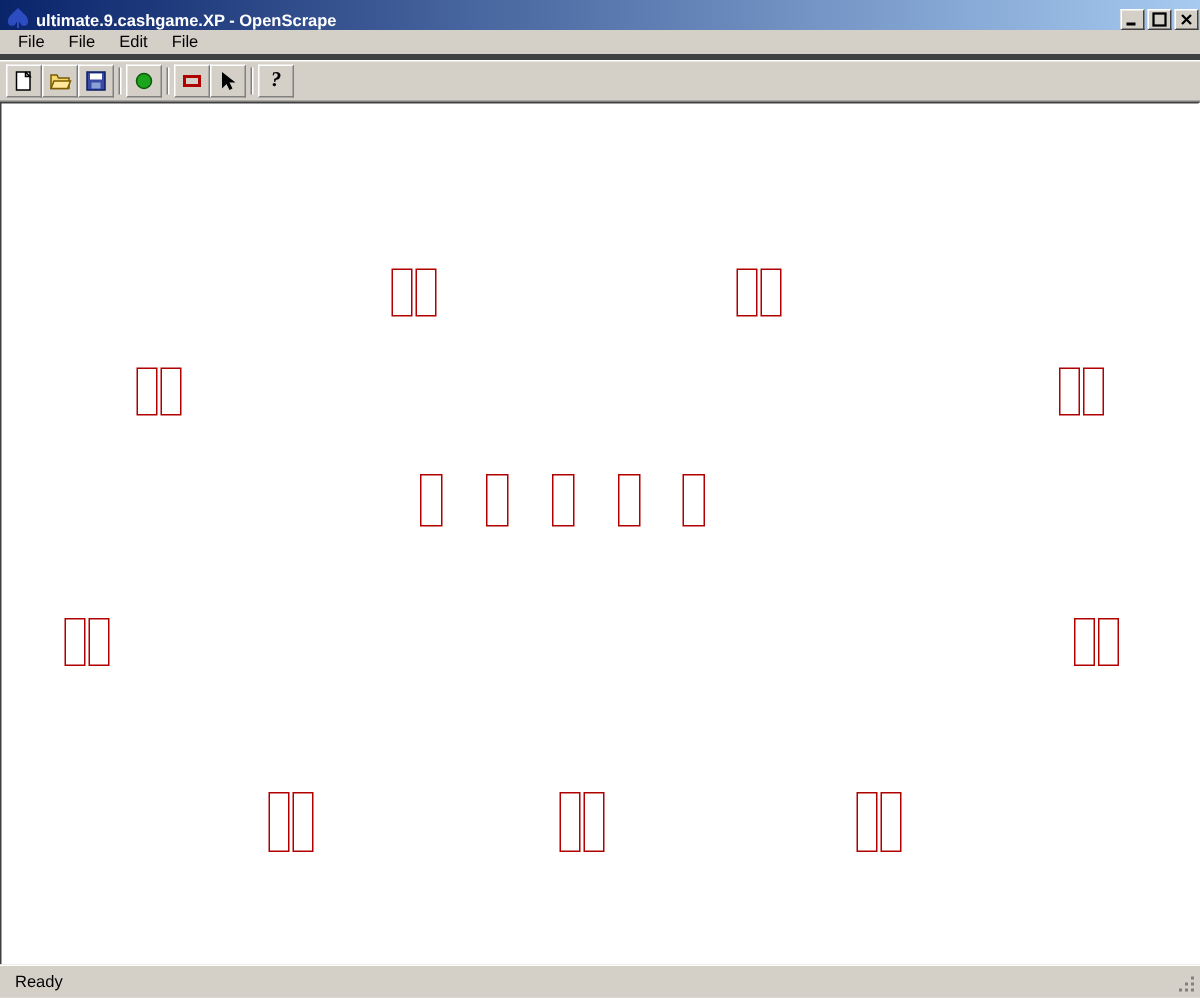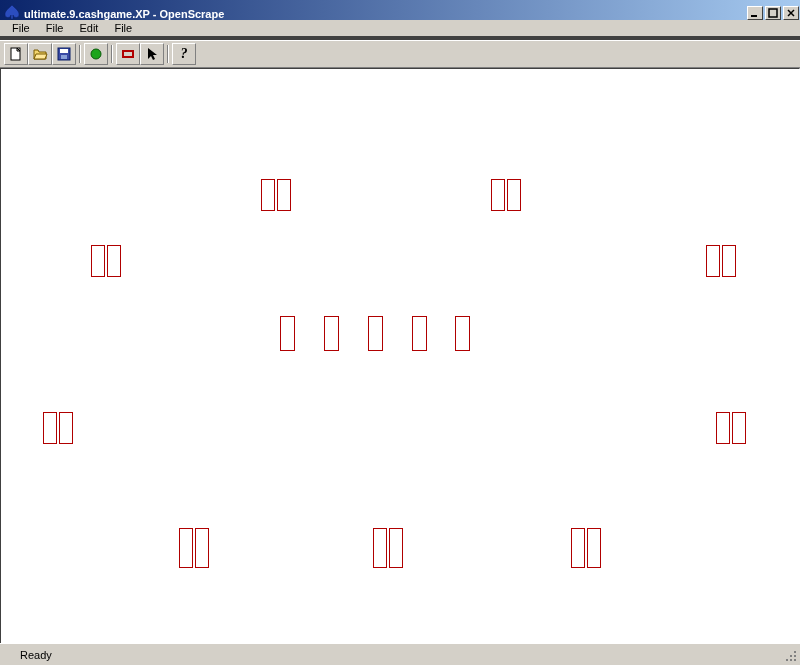--- a/index.html
+++ b/index.html
@@ -131,21 +131,21 @@
     background: transparent;
   }
 
   
   .statusbar {
     height: 22px;
     background: #d4d0c8;
     border-top: 1px solid #fff;
     display: flex;
     align-items: center;
-    padding-left: 20px;
+    padding-left: 10px;
     position: relative;
   }
   .statusbar .grip {
     position: absolute;
     right: 2px; bottom: 2px;
     width: 14px; height: 14px;
   }
 </style>
 </head>
 <body>

